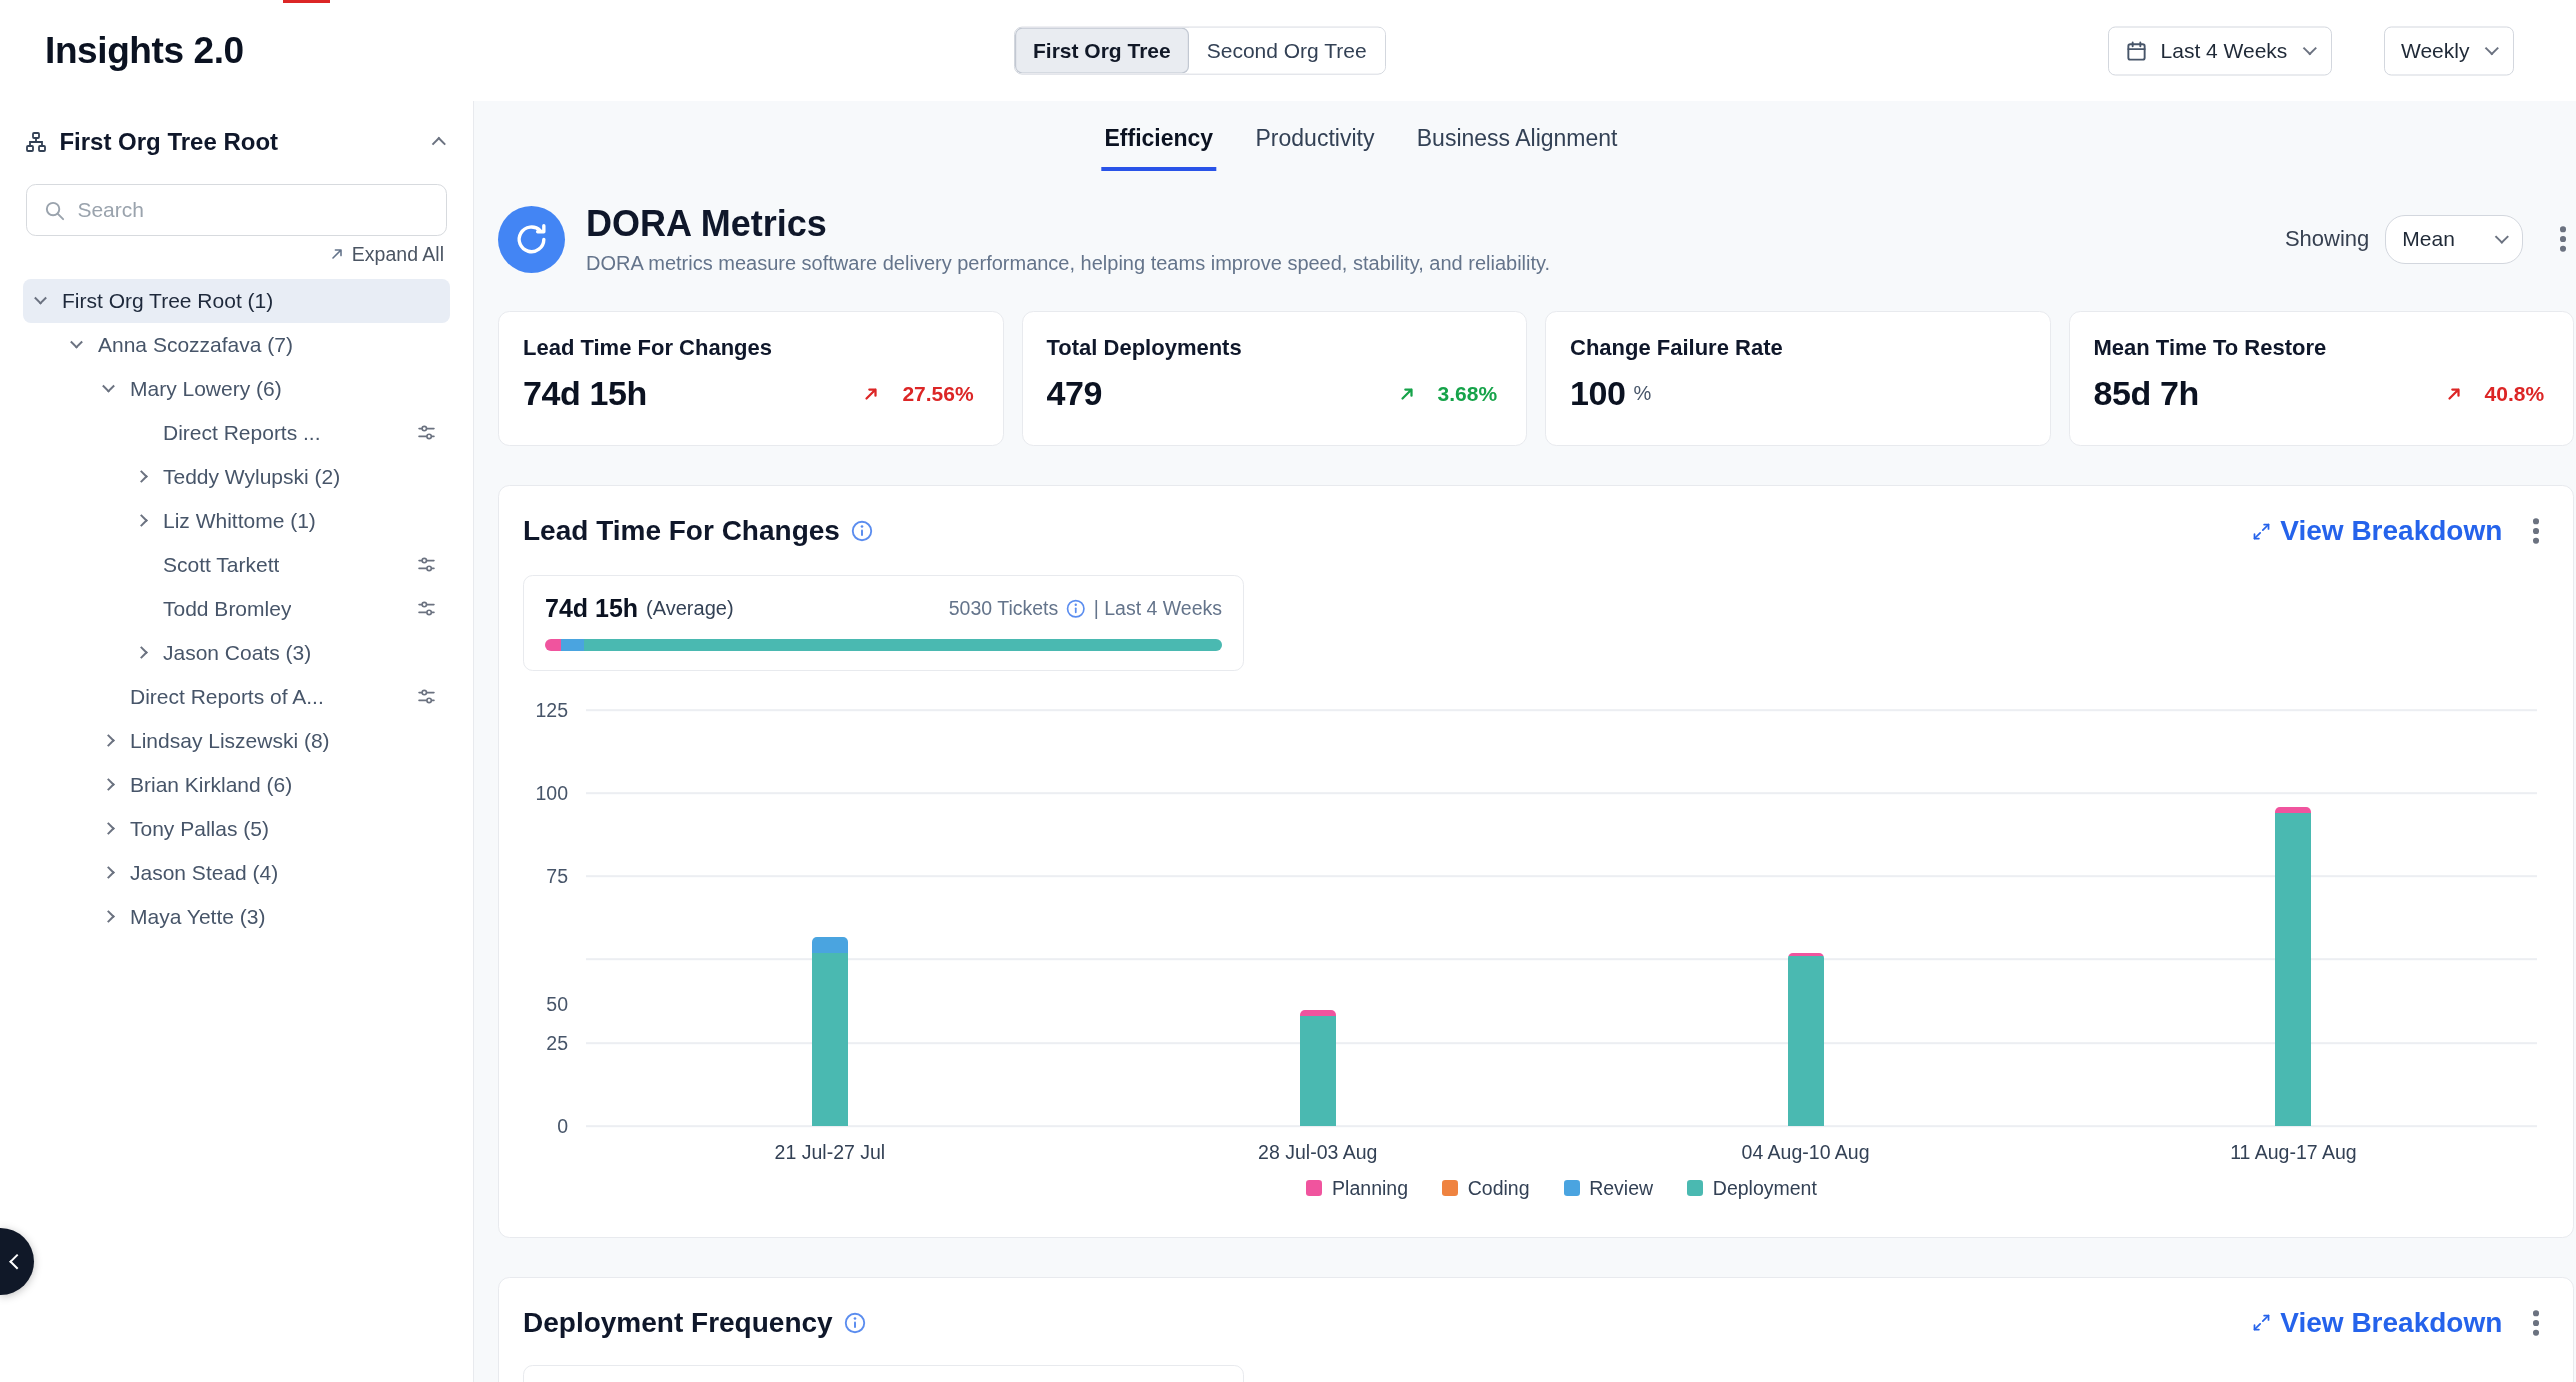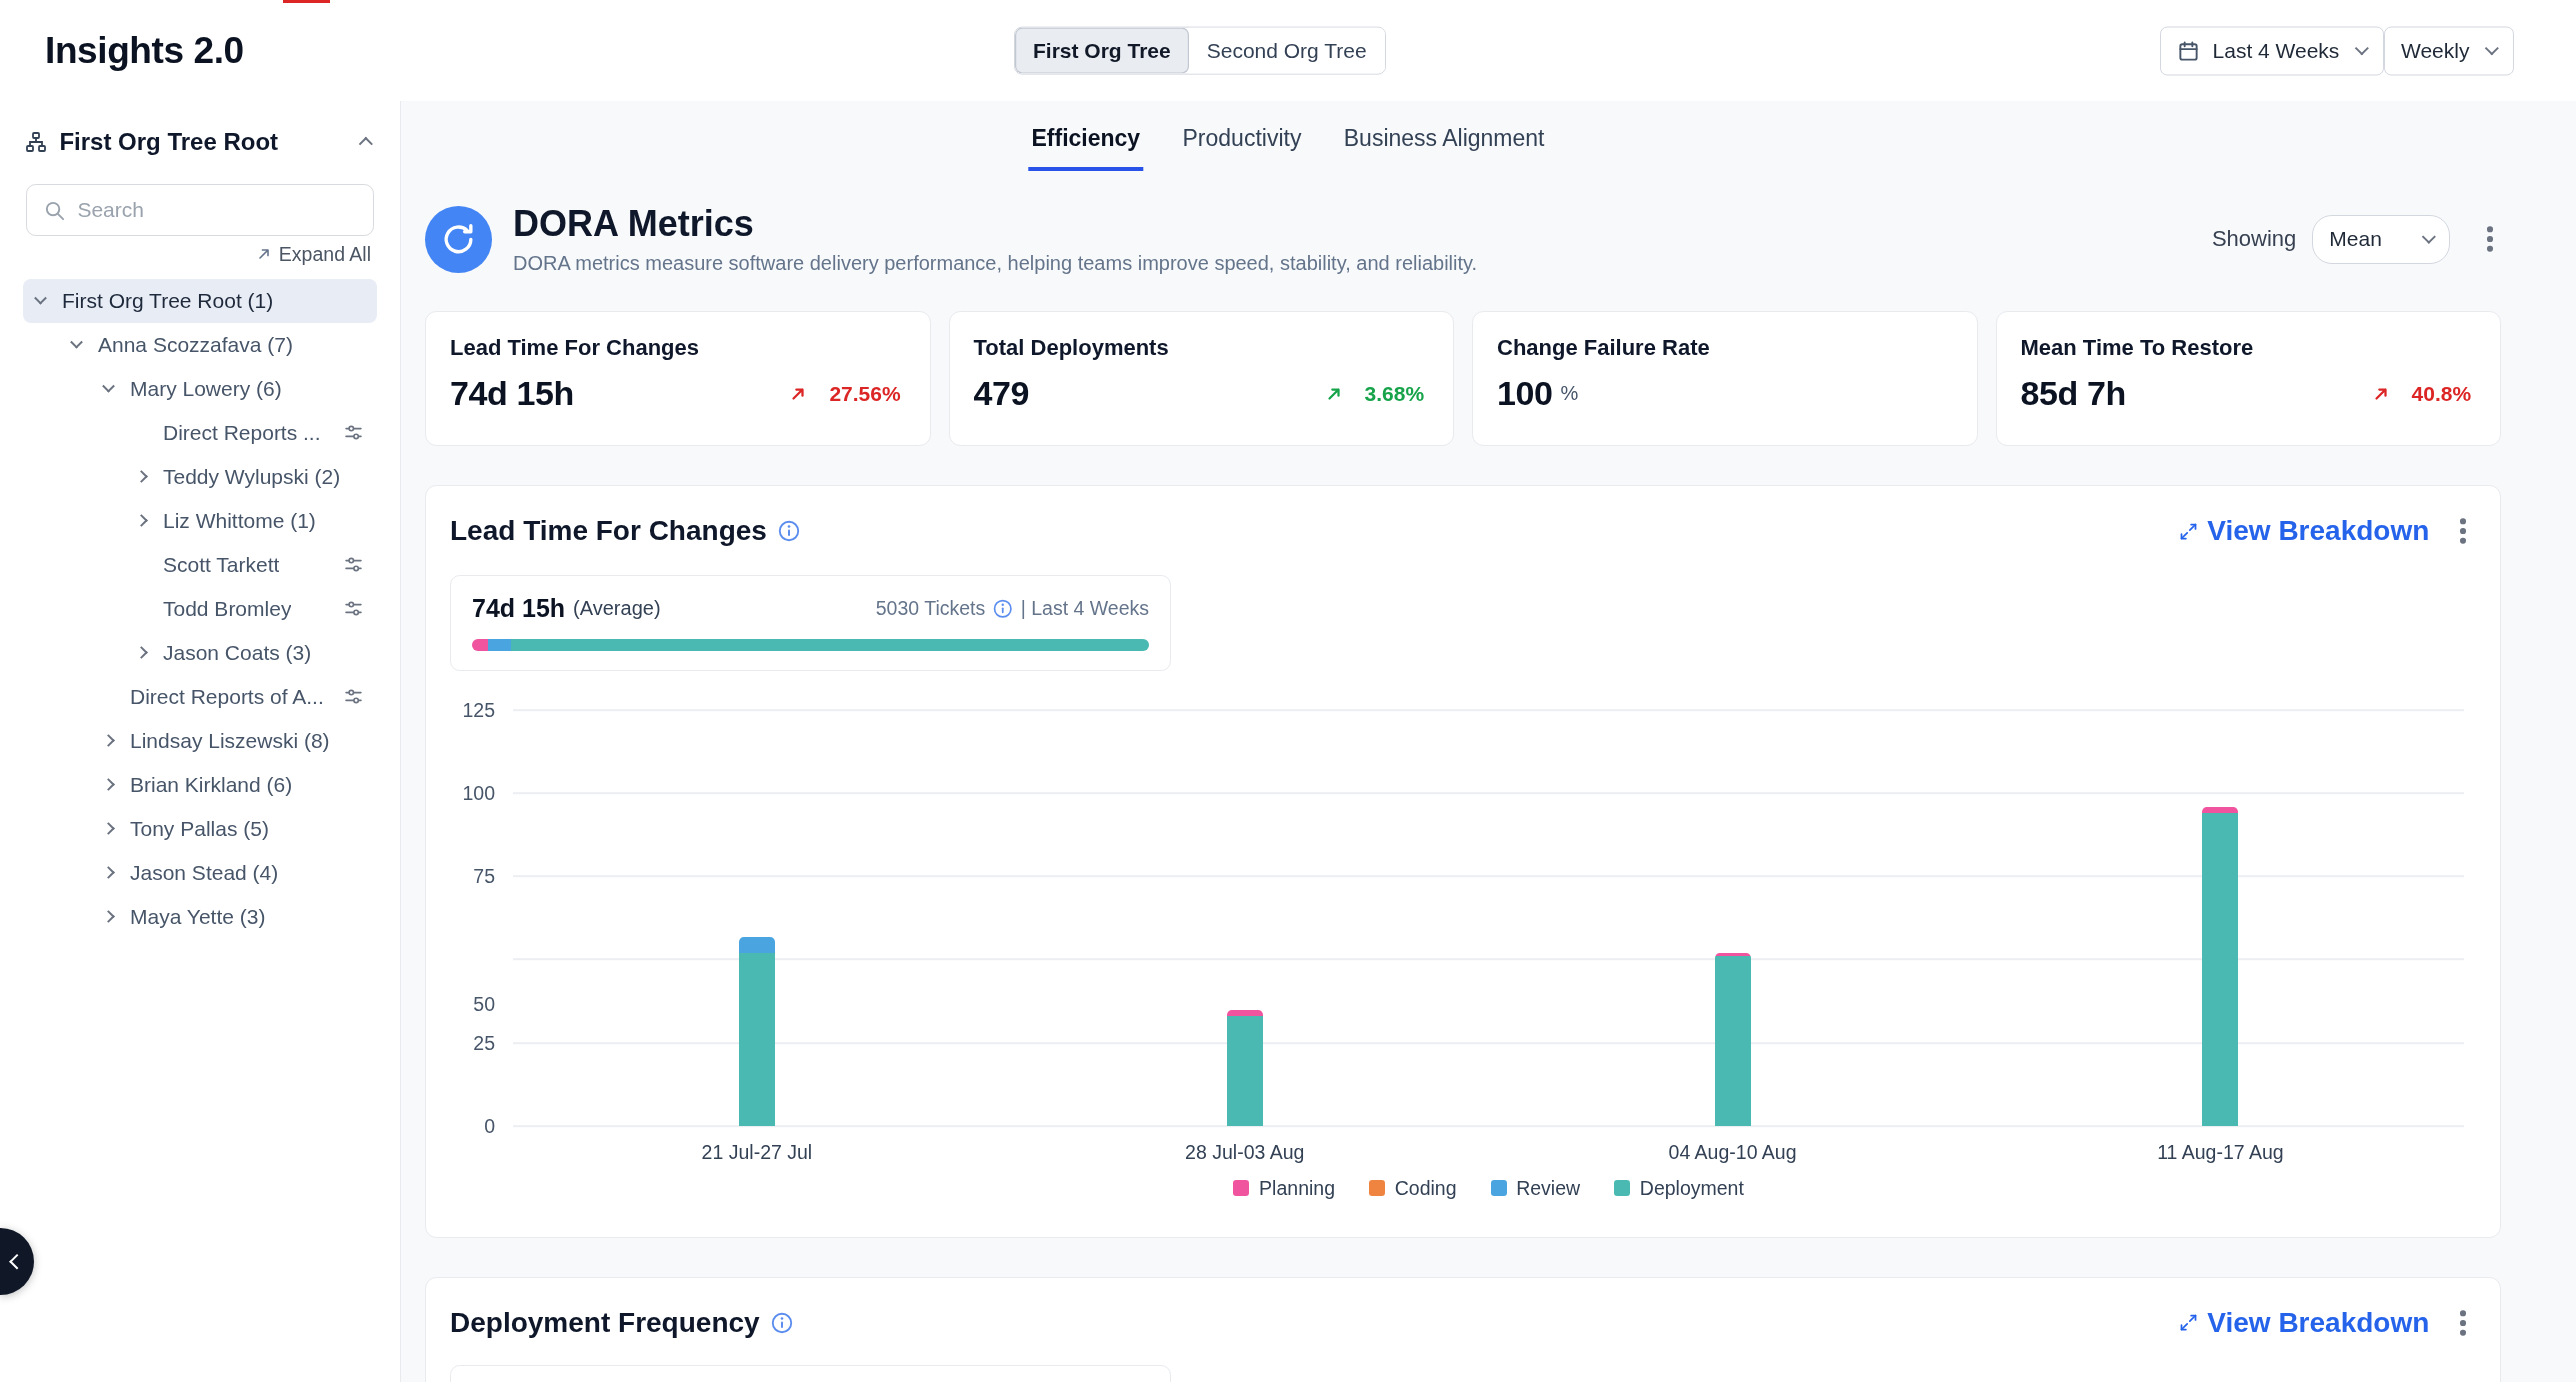--- a/index.html
+++ b/index.html
@@ -6,35 +6,35 @@
   html,body { width:2576px; height:1382px; overflow:hidden; }
   body { font-family:"Liberation Sans", sans-serif; background:#fff; color:#0f172a; position:relative; }
 
   
   .topbar { height:101px; background:#fff; display:flex; align-items:center; position:relative; }
   .red-artifact { position:absolute; left:283px; top:0; width:47px; height:3.2px; background:#dc2626; }
   .app-title { margin-left:45px; font-size:37px; font-weight:800; color:#0b1221; letter-spacing:-0.4px; }
   .org-toggle { position:absolute; left:1014px; top:50%; transform:translateY(-50%); display:flex; border:1.2px solid #d3d7de; border-radius:8px; background:#fff; overflow:hidden; }
   .tog { border:none; background:#fff; font-family:inherit; font-size:21px; color:#334155; font-weight:500; padding:11.4px 18px; cursor:pointer; white-space:nowrap; }
   .tog.active { background:#e9ecf1; color:#111827; font-weight:600; box-shadow: inset 0 0 0 1.2px #c2c8d2; border-radius:7.3px; }
-  .top-controls { position:absolute; right:62px; top:50%; transform:translateY(-50%); display:flex; align-items:center; }
+  .top-controls { position:absolute; right:62px; top:50%; transform:translateY(-50%); display:flex; gap:52px; align-items:center; }
   .select { display:inline-flex; align-items:center; gap:13px; height:49px; padding:0 16px; border:1.2px solid #d3d7de; border-radius:7.3px; background:#fff; font-size:21px; color:#1f2937; cursor:pointer; }
   .select .chev { margin-left:4.9px; }
 
   
   .chev { display:inline-block; width:9.7px; height:9.7px; border-right:2px solid #6b7280; border-bottom:2px solid #6b7280; }
   .chev.down  { transform:rotate(45deg) translate(-1.6px,-1.6px); }
   .chev.right { transform:rotate(-45deg); }
   .chev.up    { transform:rotate(225deg) translate(-1.6px,-1.6px); }
   .chev.left  { transform:rotate(135deg); border-color:#fff; width:11.4px; height:11.4px; border-width:2.4px; }
 
   .body-row { display:flex; height:1282px; }
 
   
-  .sidebar { width:401px; background:#fff; border-right:1.6px solid #e8eaee; padding-top:21px; flex:none; }
+  .sidebar { width:474px; background:#fff; border-right:1.6px solid #e8eaee; padding-top:21px; flex:none; }
   .sb-head { display:flex; align-items:center; gap:11.4px; padding:0 29px 0 24px; height:39px; }
   .sb-title { font-size:24px; font-weight:700; color:#0f172a; }
   .sb-head .chev { margin-left:auto; }
   .search-box { margin:23px 26px 4.9px; height:52px; border:1.6px solid #d7dade; border-radius:9.7px; display:flex; align-items:center; gap:11.4px; padding:0 16px; background:#fff; }
   .search-box input { border:none; outline:none; flex:1; font-family:inherit; font-size:21px; color:#475569; background:transparent; }
   .search-box input::placeholder { color:#9aa3ad; }
   .expand-all { margin:6.5px 29px 13px; display:flex; justify-content:flex-end; align-items:center; gap:6.5px; font-size:19.5px; color:#4b5563; cursor:pointer; }
   .trow { height:44px; display:flex; align-items:center; margin:0 23px; border-radius:8px; color:#475569; font-size:21px; cursor:pointer; }
   .trow.sel { background:#e8edf5; color:#1e293b; font-weight:500; }
   .tw { width:26px; flex:none; display:flex; align-items:center; }

